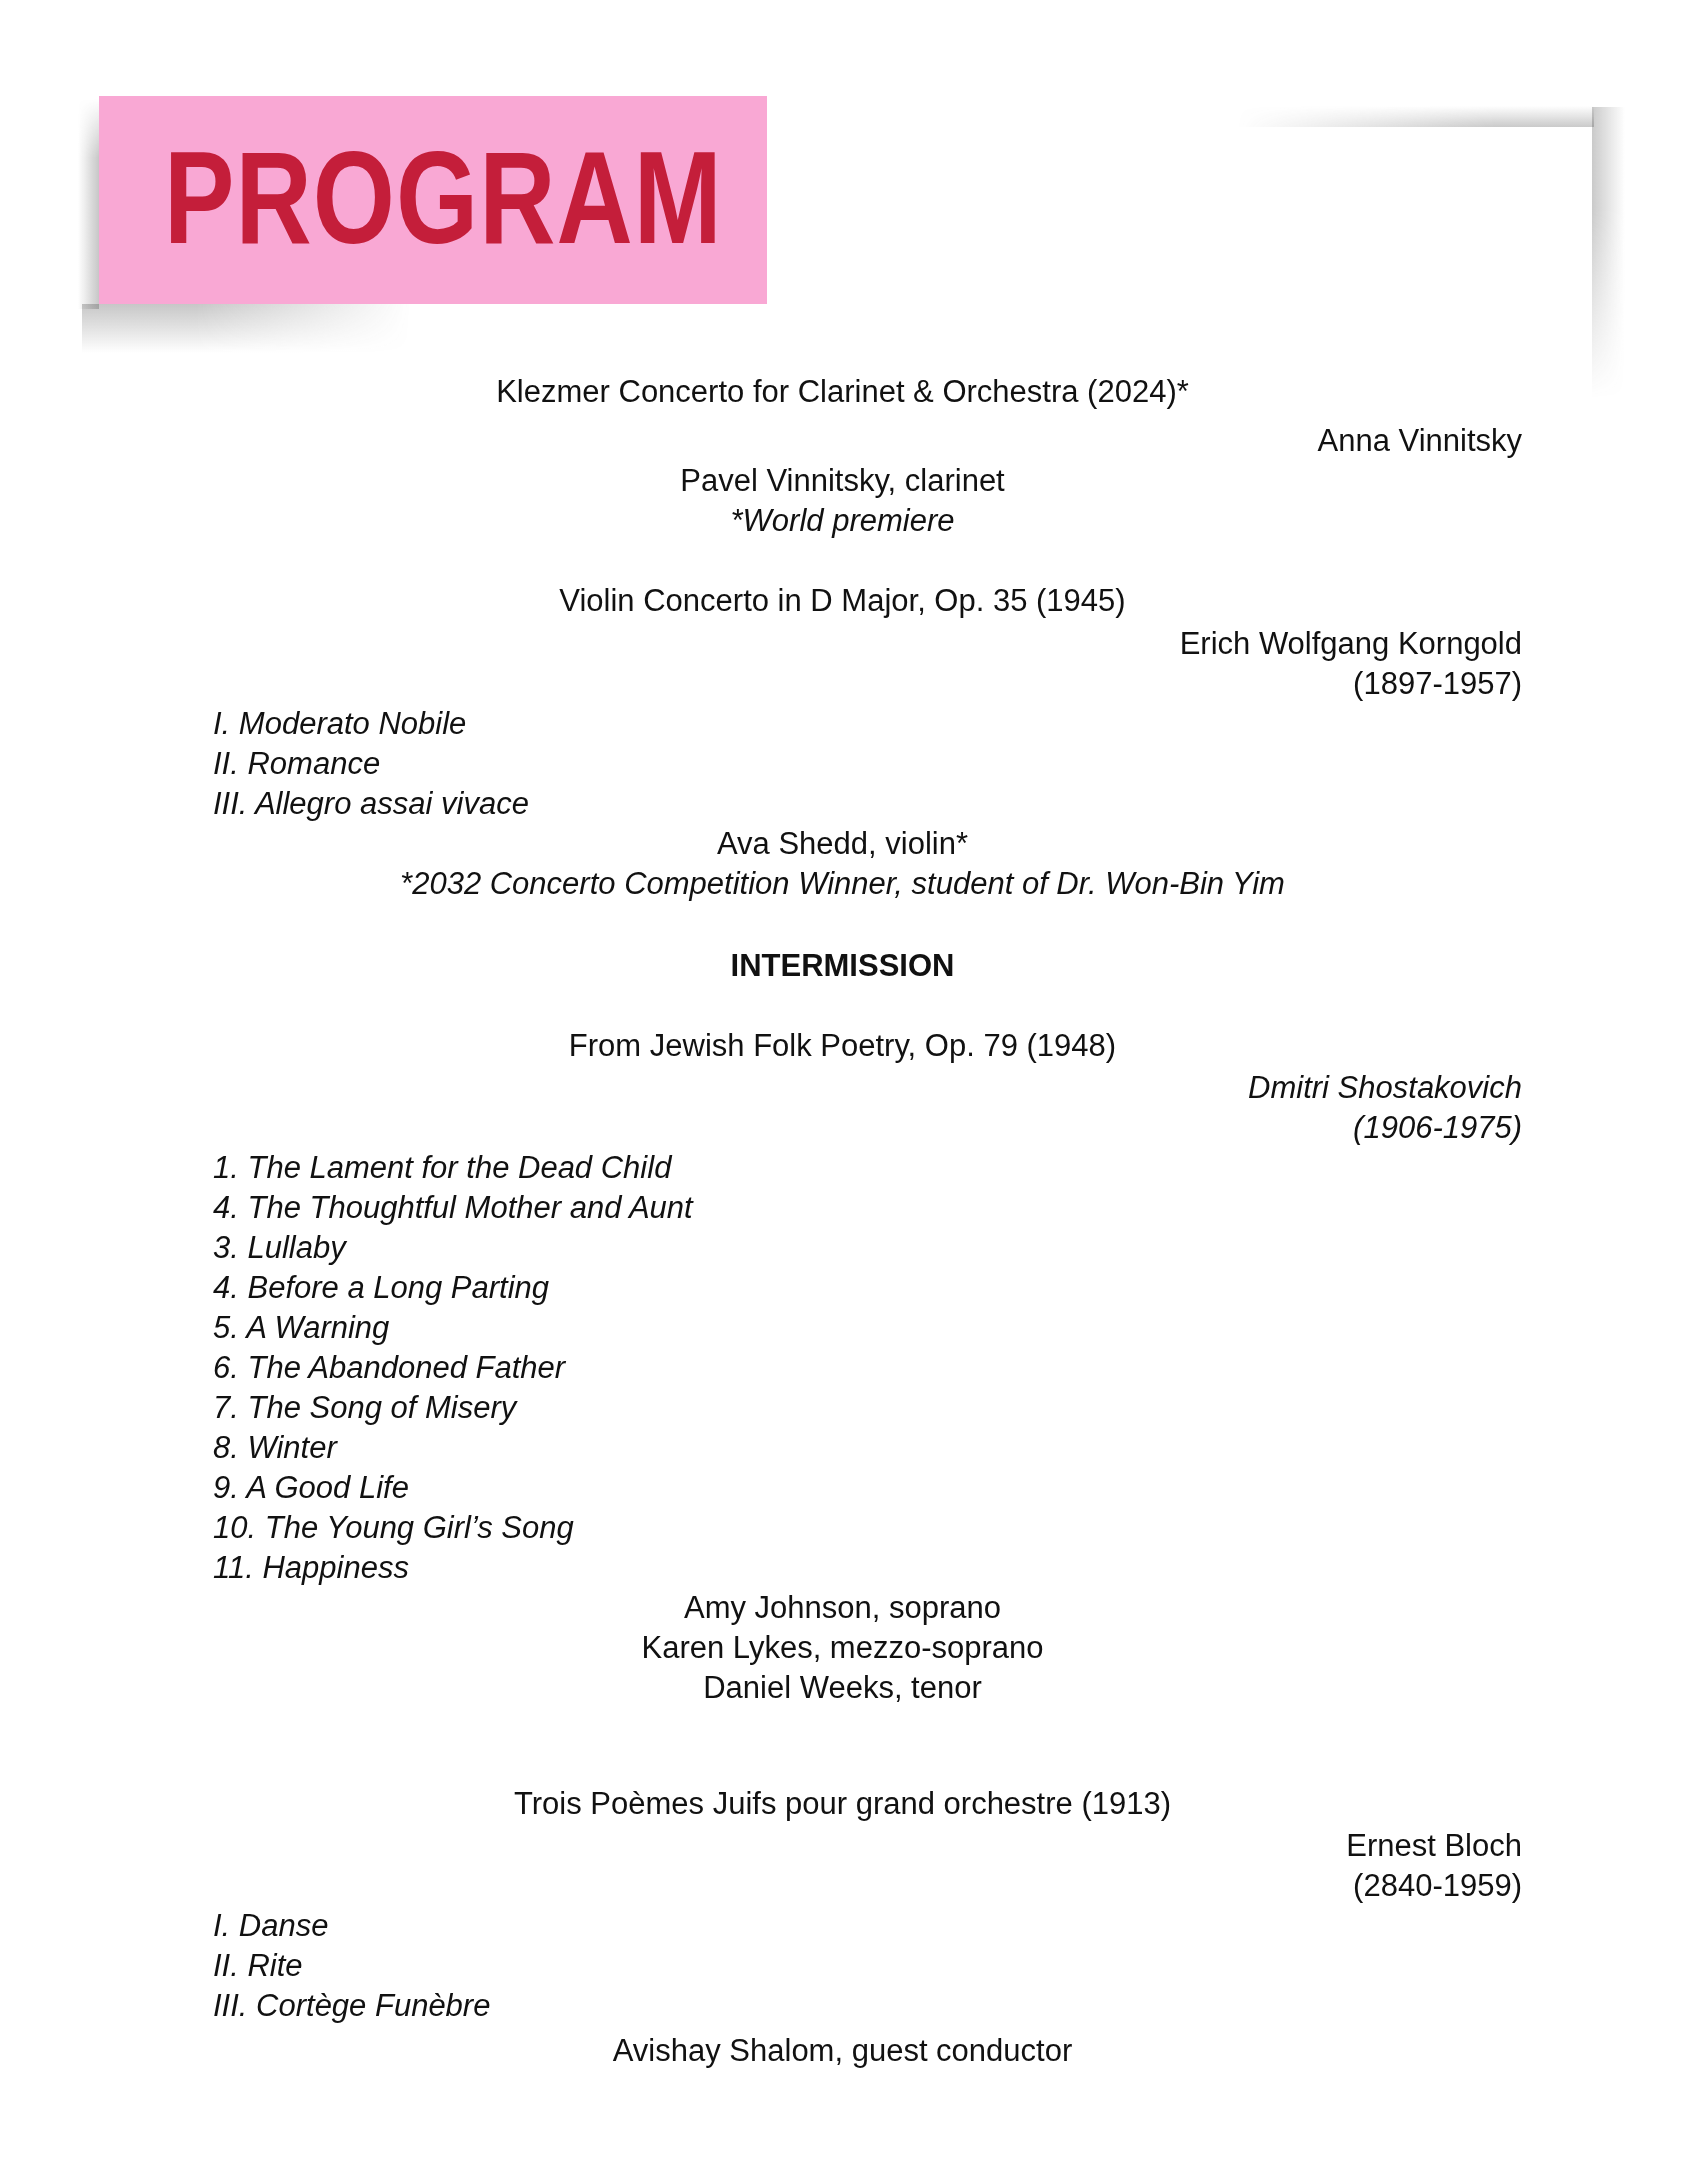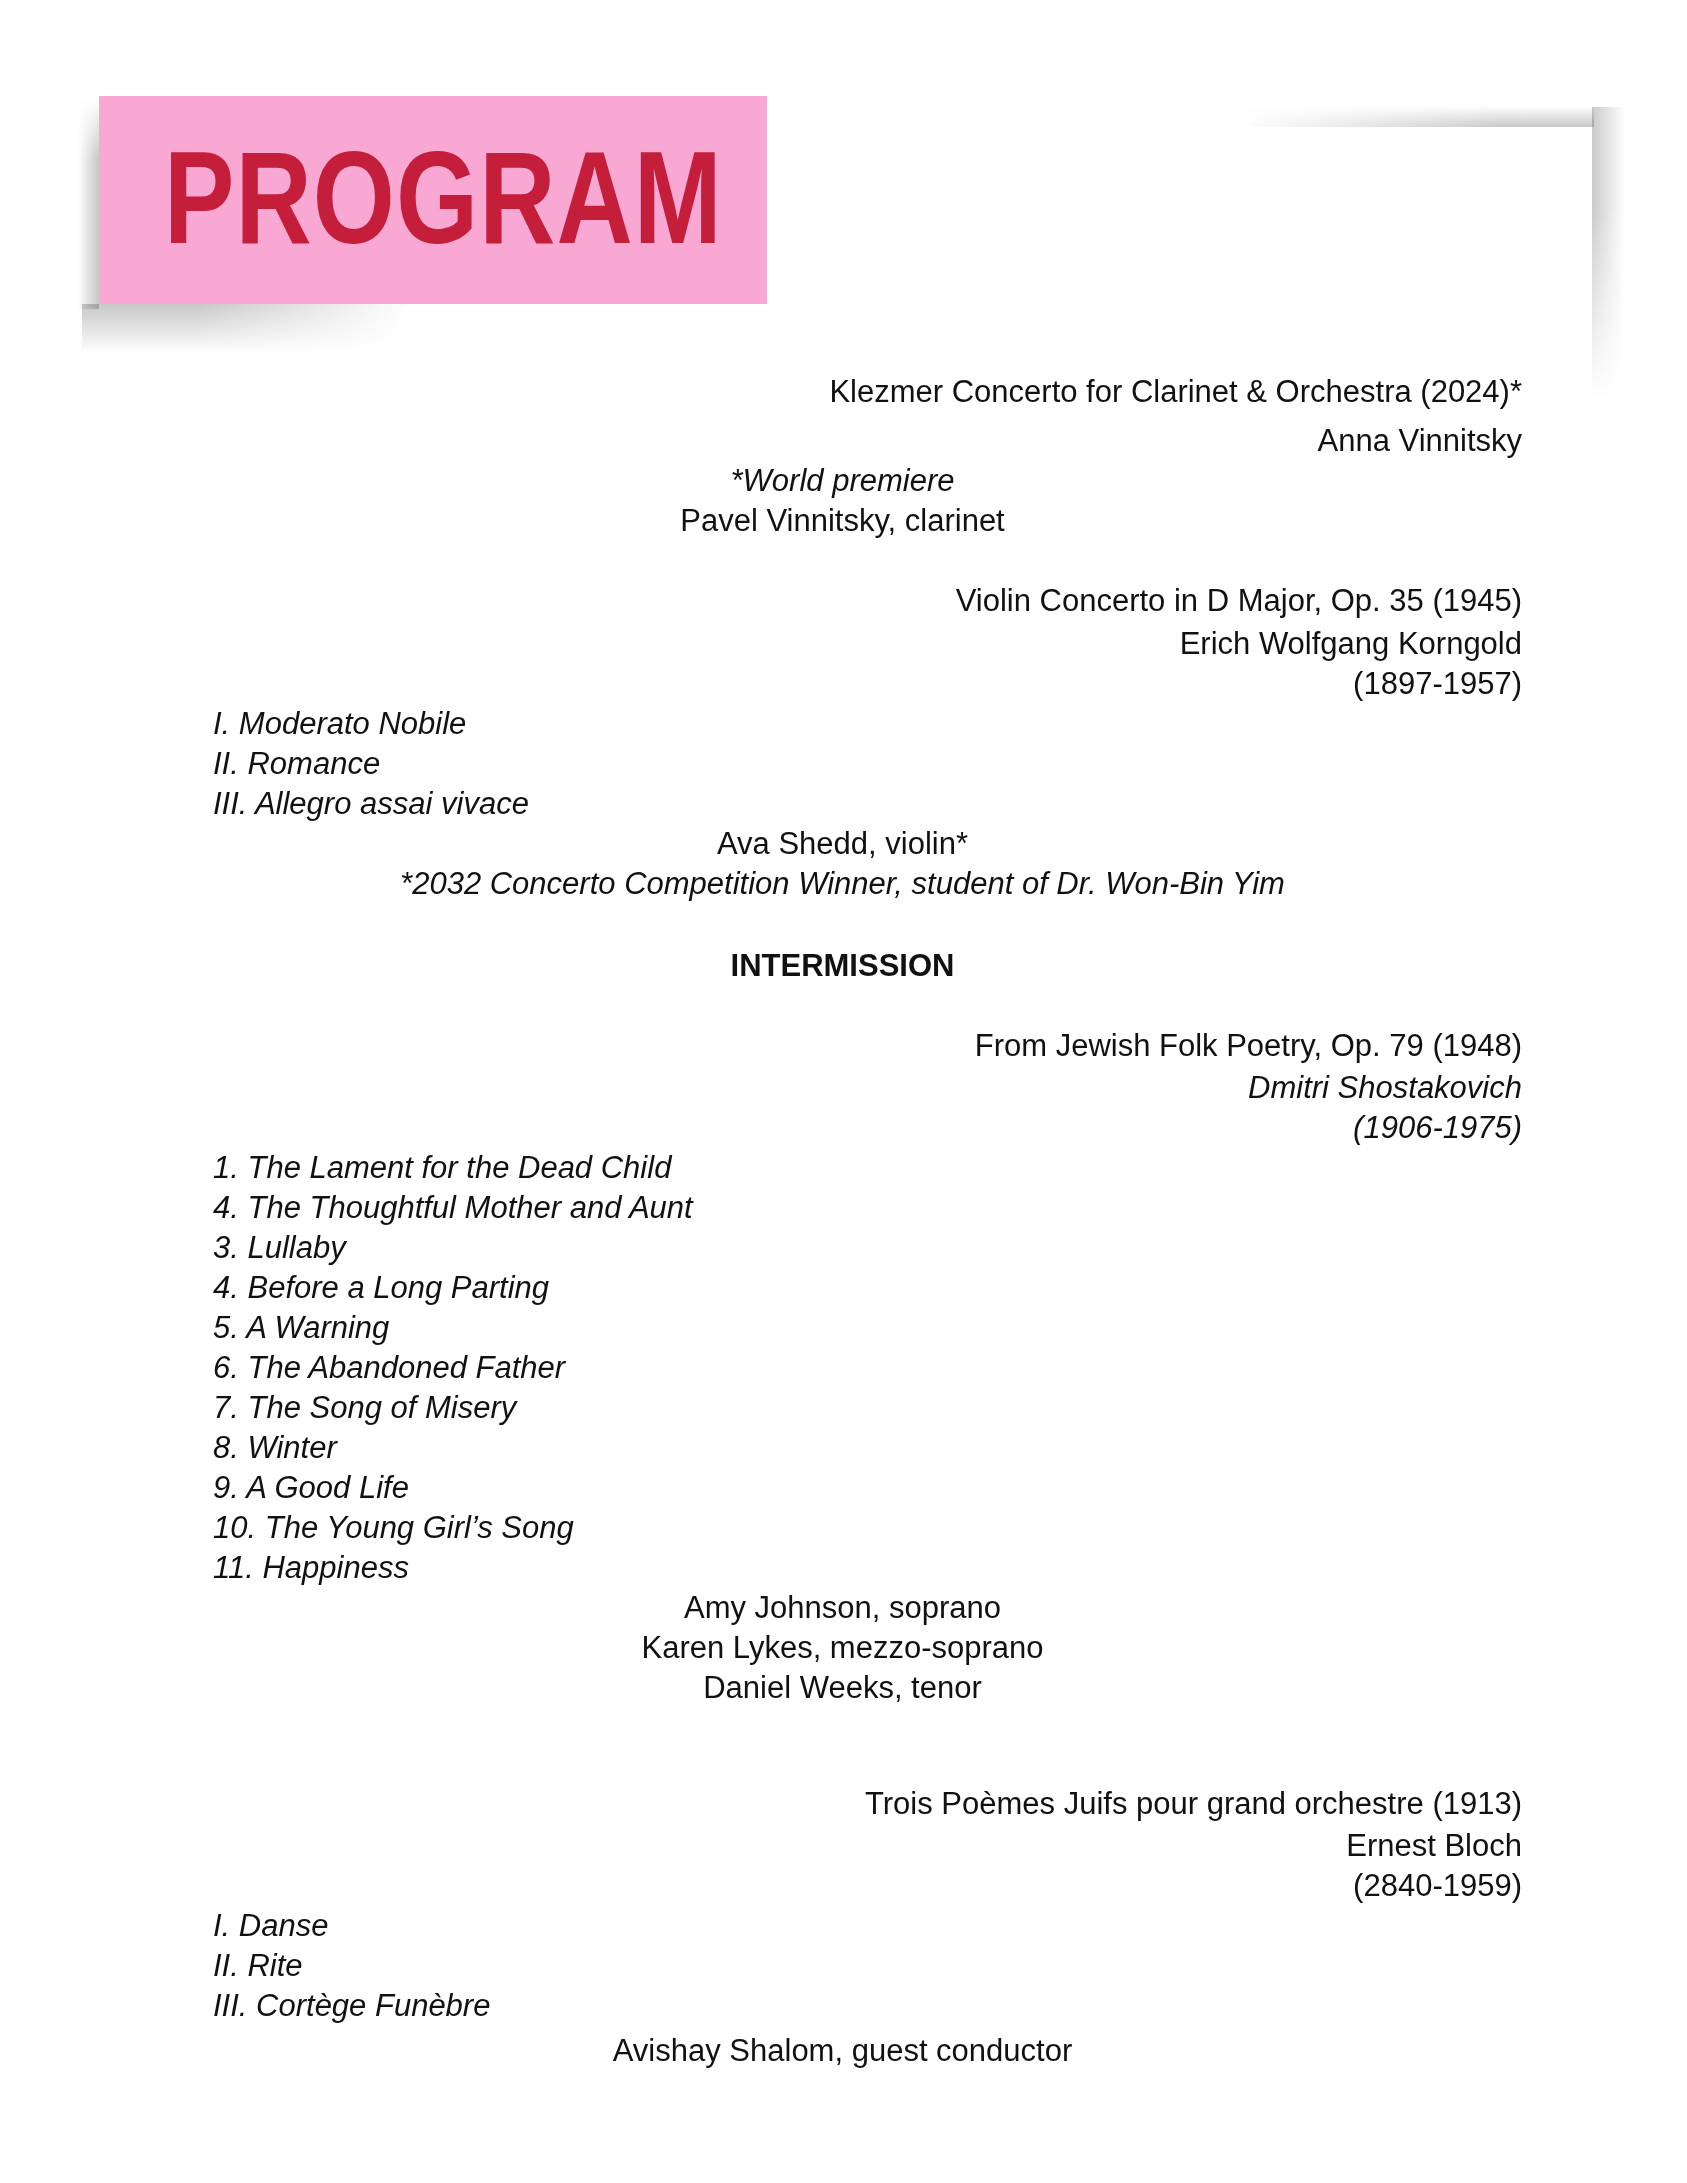--- a/index.html
+++ b/index.html
@@ -54,21 +54,21 @@
     white-space: nowrap;
   }
 
   
   .content {
     position: absolute; left: 0; top: 0; width: 1687px;
     padding: 372px 165px 0 163px;
     font-size: 31px; line-height: 40px;
   }
   .line { min-height: 40px; }
-  .piece-title { text-align: right; }
+  .piece-title { text-align: center; }
   .composer-block { text-align: right; }
   .movements { padding-left: 50px; font-style: italic; }
   .centered { text-align: center; }
   .italic { font-style: italic; }
   .intermission {
     text-align: center; font-weight: 700;
     margin-top: 42px; margin-bottom: 40px;
   }
   .mt-sec { margin-top: 40px; }
   .mt-sec-lg { margin-top: 76px; }
@@ -90,22 +90,22 @@
     <h1 class="page-title" style="color: rgb(196, 30, 58);">PROGRAM</h1>
   </div>
 
   <div class="content">
 
     <div>
       <div class="line piece-title">Klezmer Concerto for Clarinet &amp; Orchestra (2024)*</div>
       <div class="composer-block mt-anna">
         <div class="line">Anna Vinnitsky</div>
       </div>
+      <div class="line centered">Pavel Vinnitsky, clarinet</div>
       <div class="line centered italic">*World premiere</div>
-      <div class="line centered">Pavel Vinnitsky, clarinet</div>
     </div>
 
     <div class="mt-sec">
       <div class="line piece-title">Violin Concerto in D Major, Op. 35 (1945)</div>
       <div class="composer-block mt-composer">
         <div class="line">Erich Wolfgang Korngold</div>
         <div class="line">(1897-1957)</div>
       </div>
       <div class="movements">
         <div class="line">I. Moderato Nobile</div>

